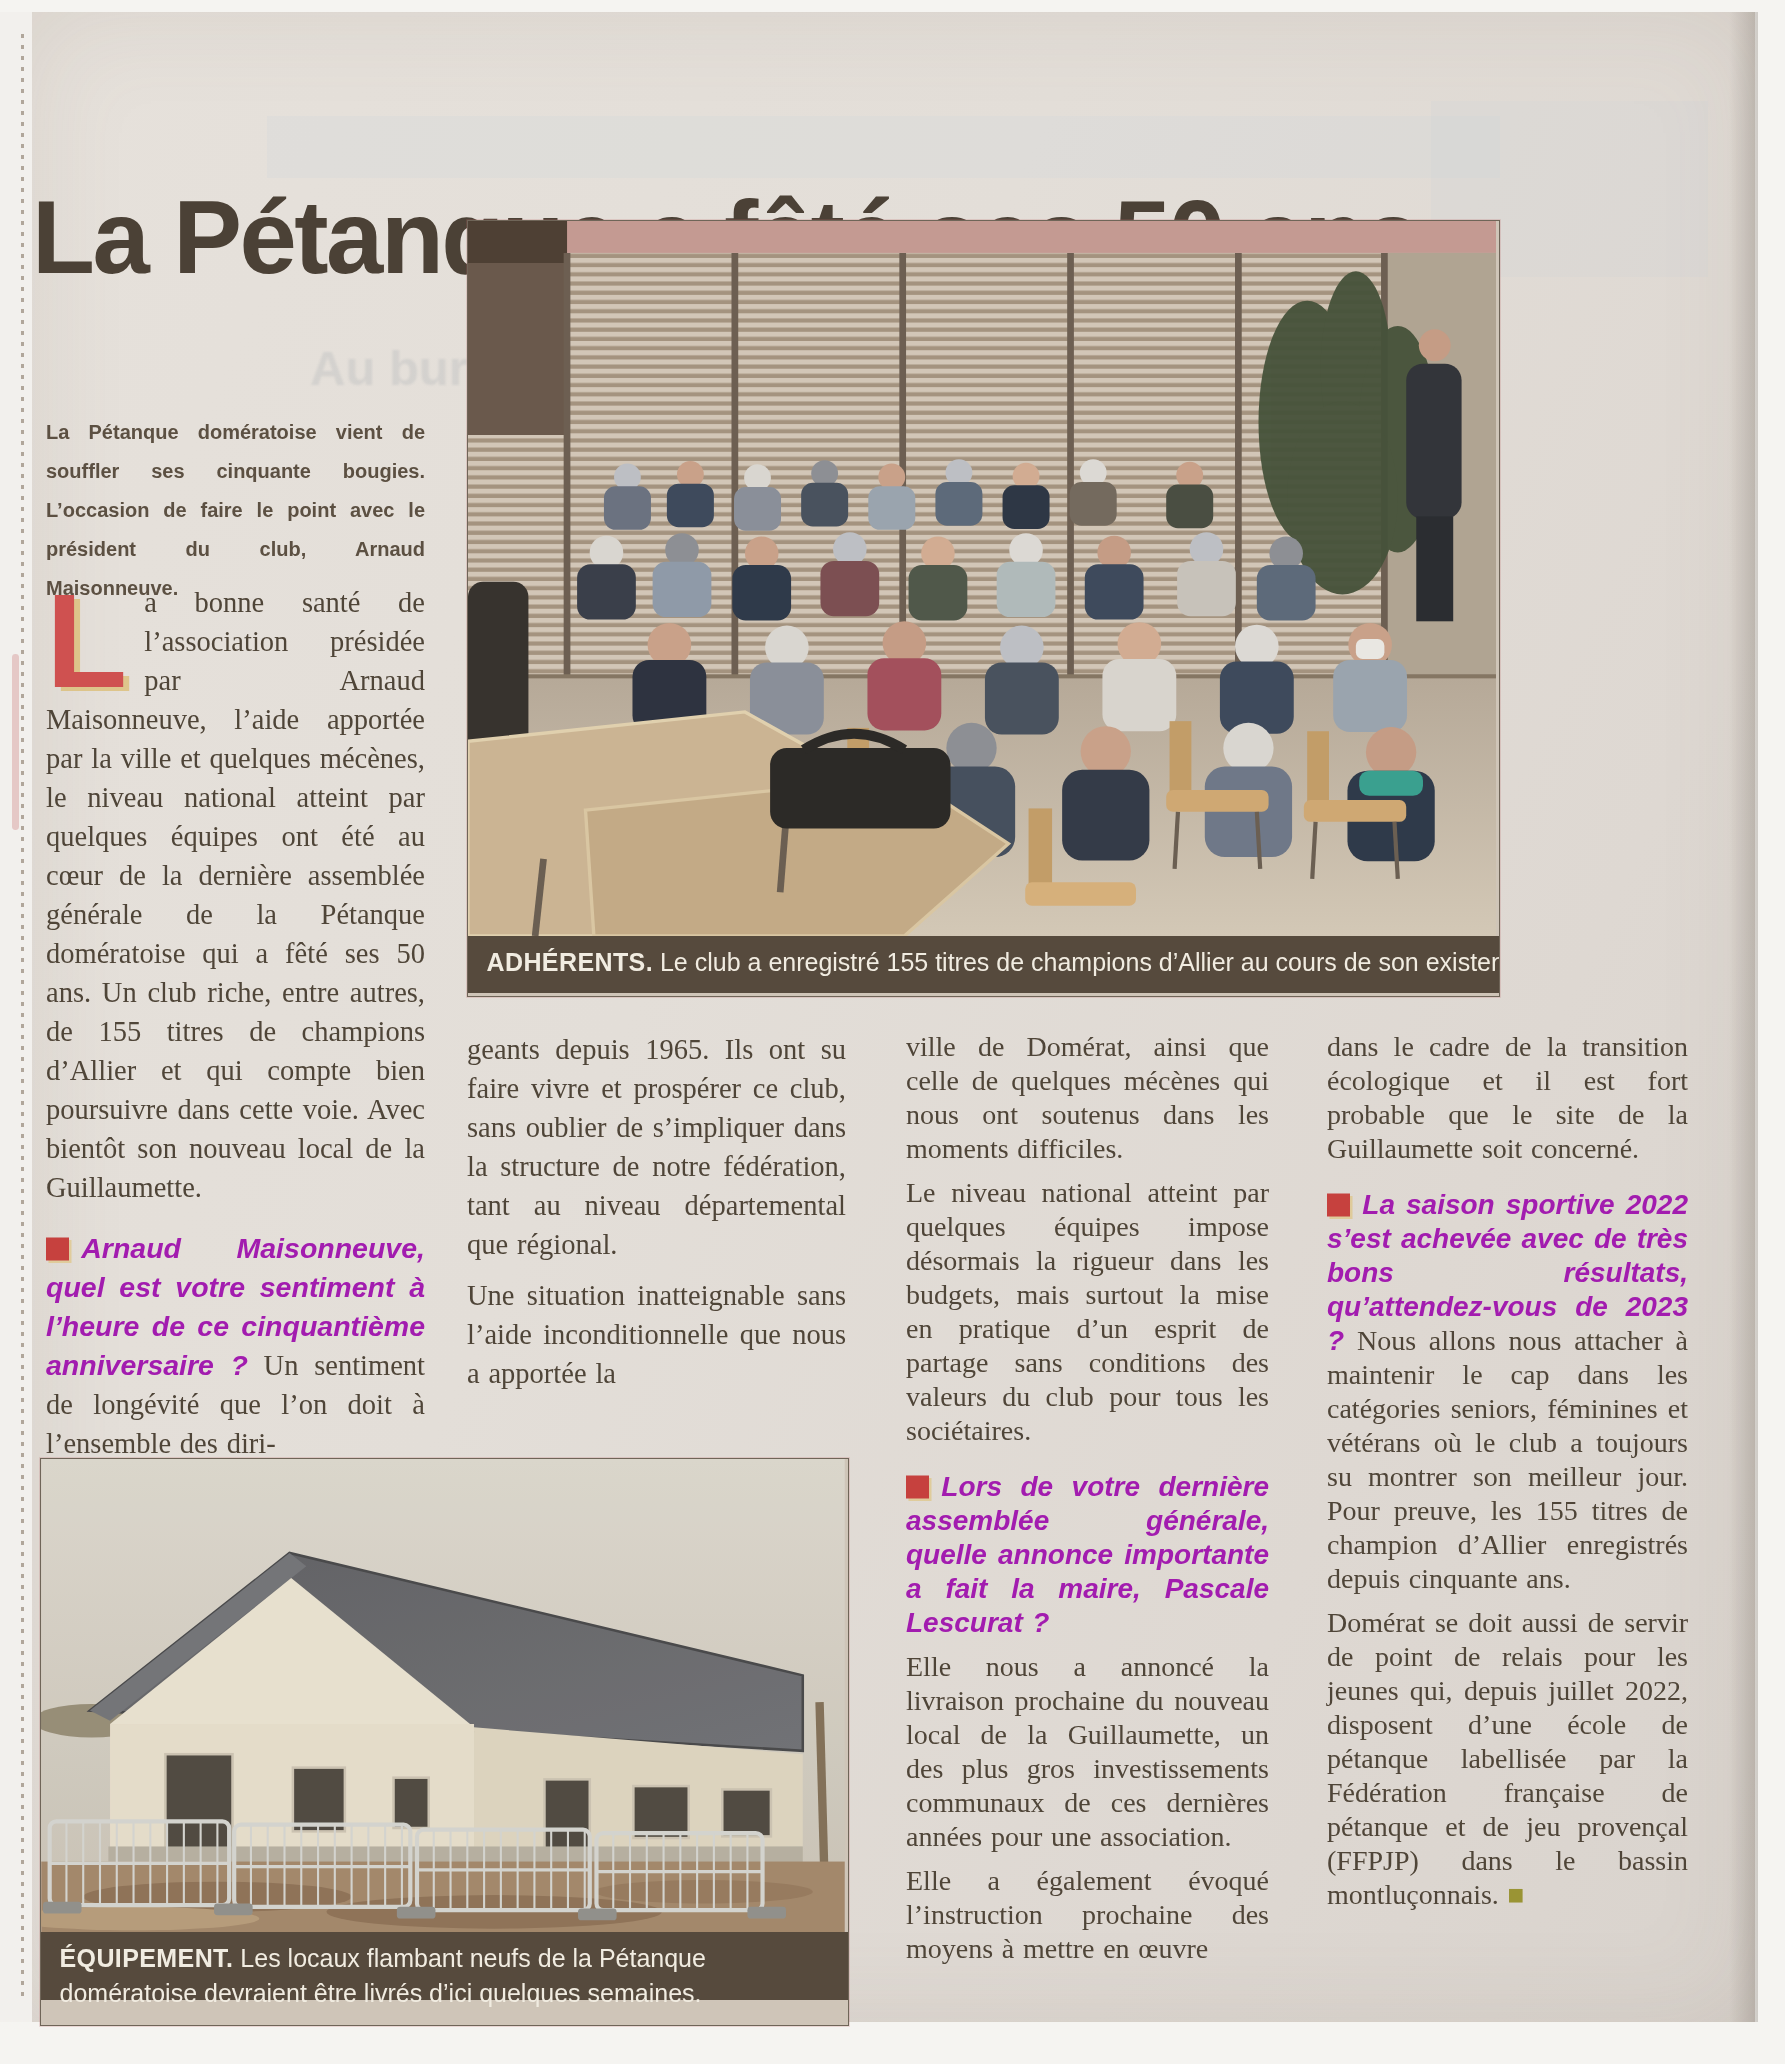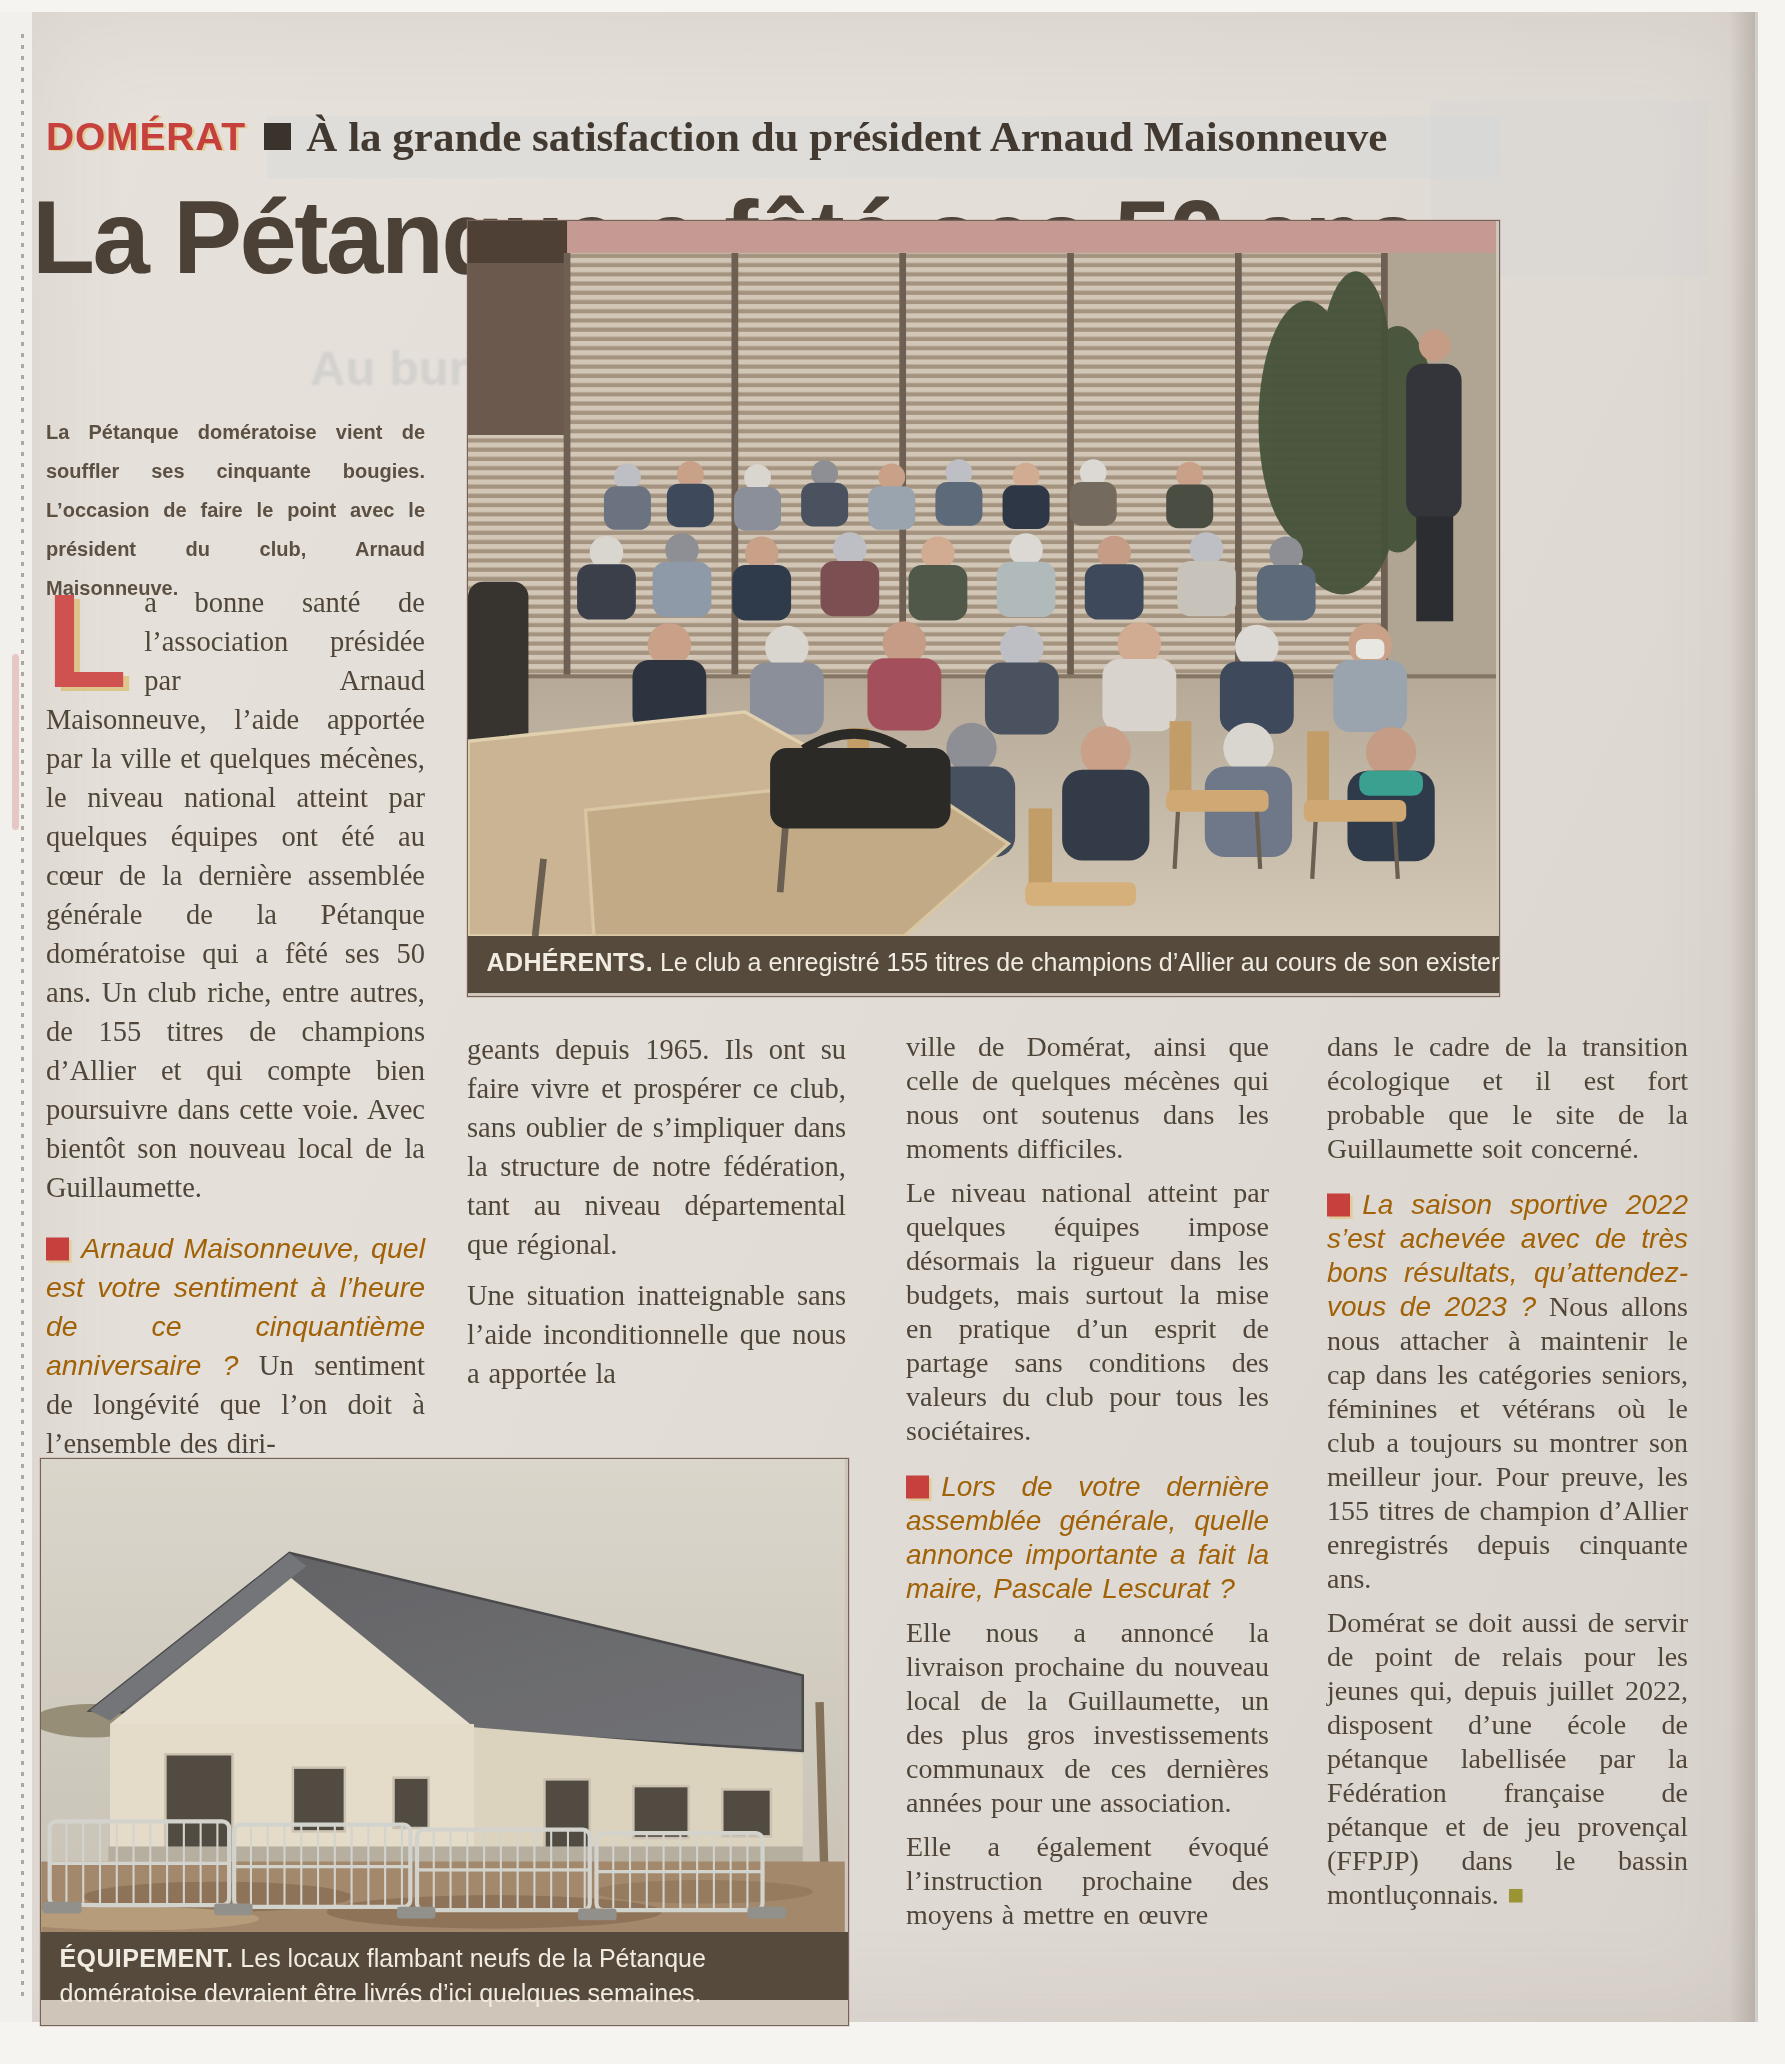--- a/index.html
+++ b/index.html
@@ -42,21 +42,21 @@
 
   
   .col{position:absolute;text-align:justify;color:#4f4538;word-spacing:1.7px;}
   #col1{left:46px;top:583px;width:379px;font-size:28.5px;line-height:39px;}
   #col2{left:467px;top:1030px;width:379px;font-size:28.5px;line-height:39px;}
   #col3{left:891px;top:1030px;width:378px;font-size:28px;line-height:34px;}
   #col4{left:1312px;top:1030px;width:376px;font-size:28px;line-height:34px;}
   .col p{margin:0 0 11.7px 0;}
   #col3 p,#col4 p{margin:0 0 10px 15px;}
   .qpara{margin-top:22px !important;}
-  .q{font-family:"Liberation Sans","DejaVu Sans",sans-serif;font-weight:normal;font-style:italic;color:#a16207;}
+  .q{font-family:"Liberation Sans","DejaVu Sans",sans-serif;font-weight:bold;font-style:italic;color:#a21caf;}
   .ans{font-family:"Liberation Serif","DejaVu Serif",serif;font-weight:normal;font-style:normal;}
   .qb{display:inline-block;width:22.7px;height:22.7px;background:#c6413e;margin-right:12.6px;
       transform:translateY(2.5px);box-shadow:2.5px 2.5px 0 rgba(223,183,70,.4);}
   .endmark{color:#9a9434;font-weight:bold;}
 
   
   #dropcap{float:left;font-family:"Liberation Sans","DejaVu Sans",sans-serif;font-weight:bold;
       font-size:133px;line-height:101px;color:#cf5150;padding:8.4px 17px 5px 0;
       text-shadow:5.9px 4.2px 0 rgba(216,172,62,.5);}
 
@@ -77,23 +77,20 @@
 <div id="page">
 
   <div id="paper"></div>
   <div id="left-edge"></div>
   <div id="stitch"></div>
   <div id="pink-smear"></div>
   <div id="fold-shadow"></div>
   <div id="ghost-band"></div>
   <div id="ghost-box"></div>
 
-  <div id="kicker">
-    <span class="sec">DOMÉRAT</span><span class="sq"></span><span class="ktext">À la grande satisfaction du président Arnaud Maisonneuve</span>
-  </div>
 
   <div id="headline">La Pétanque a fêté ses 50 ans</div>
 
   <div class="ghost" style="left:310px;top:340px;width:1133px;font-size:49px;">Au bureau des envoyés de l’hôtel de police</div>
 
   <div id="lead">La Pétanque domératoise vient de souffler ses cinquante bougies. L’occasion de faire le point avec le président du club, Arnaud Maisonneuve.</div>
 
   <div id="photo-top" class="photo">
     <svg width="1028" height="715" viewBox="0 0 1225 852">
       <defs>

